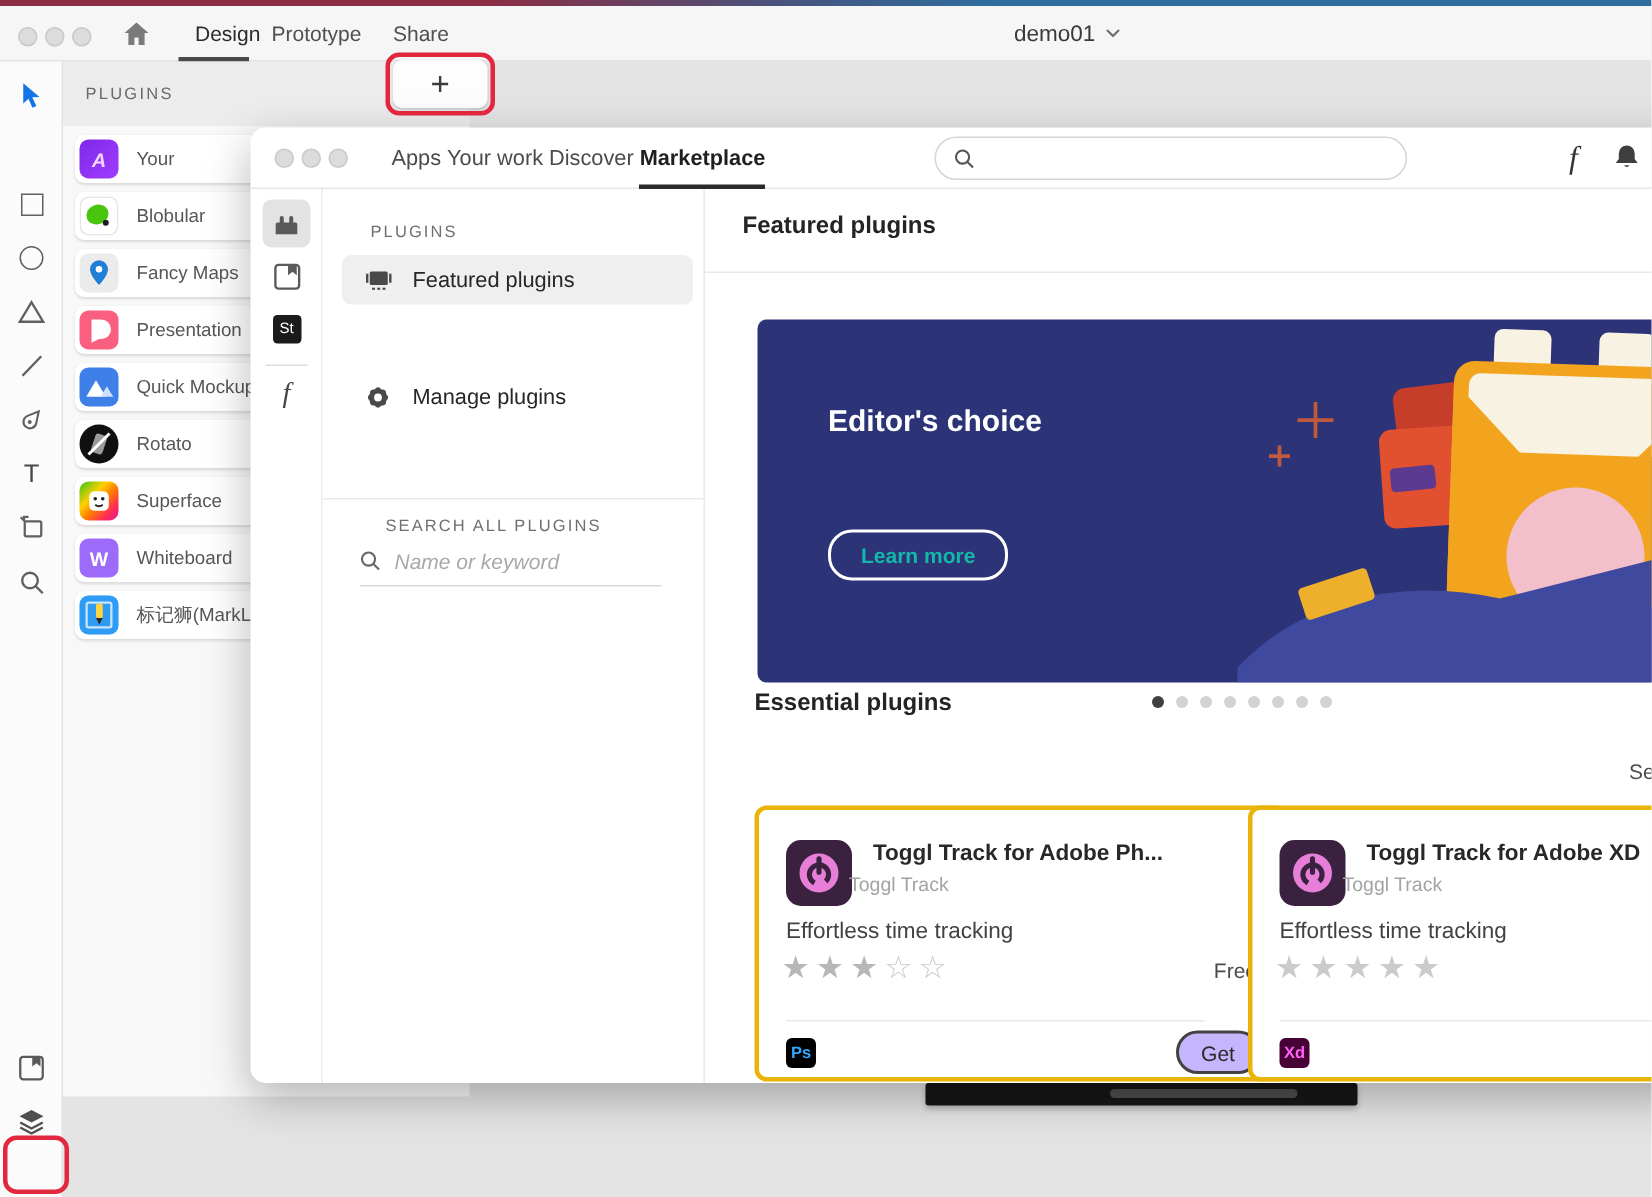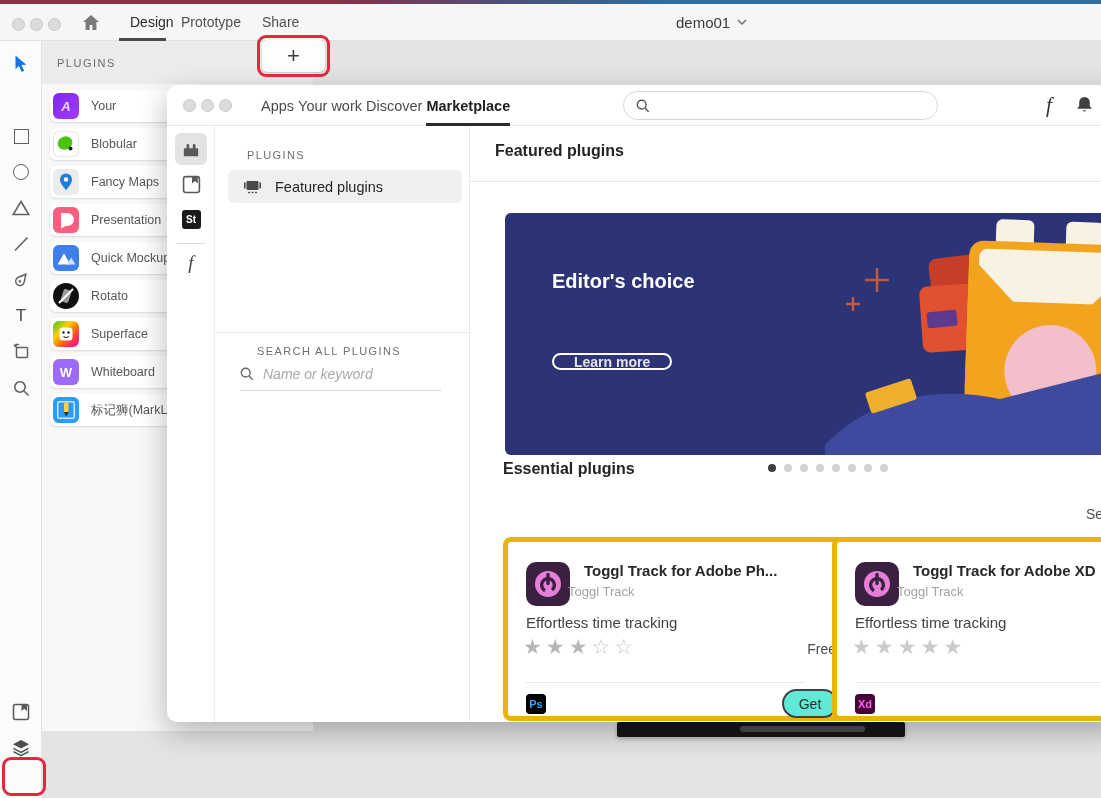--- a/index.html
+++ b/index.html
@@ -83,21 +83,21 @@
   .m-search input::placeholder { font-style:italic; color:#9b9b9b; }
   .fonts-f { position:absolute; left:871px; top:6px; width:22px; height:28px; display:flex; align-items:center;
     justify-content:center; font-family:"Liberation Serif",serif; font-style:italic; font-size:21px; color:#333; }
   .bell { position:absolute; left:908px; top:10px; }
 
   .icon-strip { position:absolute; left:0; top:41px; width:48px; height:596px; border-right:1px solid #ececec; }
   .is-sel { position:absolute; left:8px; top:7px; width:32px; height:32px; background:#e3e3e3; border-radius:6px;
     display:flex; align-items:center; justify-content:center; }
   .is-item { position:absolute; left:0; width:48px; display:flex; justify-content:center; }
   .st-badge { width:19px; height:19px; background:#1b1b1b; border-radius:3px; color:#fff;
-    font-size:10px; font-weight:bold; display:flex; align-items:center; justify-content:center; }
+    font-size:10px; font-weight:normal; display:flex; align-items:center; justify-content:center; }
   .is-divider { position:absolute; left:10px; top:117px; width:28px; height:1px; background:#dcdcdc; }
   .is-f { font-family:"Liberation Serif",serif; font-style:italic; font-size:19px; color:#444; }
 
   .m-nav { position:absolute; left:48px; top:41px; width:255px; height:596px; border-right:1px solid #eaeaea; }
   .nav-section { position:absolute; left:32px; font-size:11px; letter-spacing:1.4px; color:#6f6f6f; }
   .nav-item { position:absolute; left:13px; width:234px; height:33px; border-radius:6px;
     display:flex; align-items:center; }
   .nav-item.active { background:#efefef; }
   .nav-ico { width:22px; margin-left:13px; display:flex; justify-content:center; }
   .nav-label { margin-left:12px; font-size:14.5px; color:#262626; }
@@ -109,44 +109,44 @@
   .nav-underline { position:absolute; left:25px; top:264px; width:201px; height:1px; background:#d8d8d8; }
 
   .m-content { position:absolute; left:303px; top:41px; width:657px; height:596px; background:#fff; }
   .c-heading { position:absolute; font-size:16px; font-weight:bold; color:#242424; }
   .c-divider { position:absolute; left:0; top:55px; width:657px; height:1px; background:#e8e8e8; }
 
   .banner { position:absolute; left:35px; top:87px; width:650px; height:242px; background:#2d3377;
     border-radius:6px; overflow:hidden; }
   .banner-title { position:absolute; left:47px; top:57px; font-size:20px; font-weight:bold; color:#fff; }
   .banner-sub { position:absolute; left:47px; top:101px; font-size:15px; color:#f0f1f7; }
-  .banner-btn { position:absolute; left:47px; top:140px; height:17px; padding:4px 20px; border:2px solid #fff;
-    border-radius:16px; display:flex; align-items:center; font-size:14px; font-weight:bold; color:#e5e5e5; }
+  .banner-btn { position:absolute; left:47px; top:140px; height:34px; padding:4px 20px; border:2px solid #fff;
+    border-radius:16px; display:flex; align-items:center; font-size:14px; font-weight:bold; color:#14b8a6; }
   .banner-art { position:absolute; right:0; top:0; width:340px; height:242px; }
 
   .dots { position:absolute; left:298px; top:338px; display:flex; gap:8px; }
   .dot { width:8px; height:8px; border-radius:50%; background:#d2d2d2; }
   .dot.active { background:#3f3f3f; }
 
   .see-all { position:absolute; left:616px; top:380px; font-size:14px; color:#4e4e4e; white-space:nowrap; }
 
-  .card { position:absolute; top:411px; width:356px; height:184px; border:5px solid #eab308;
+  .card { position:absolute; top:411px; width:356px; height:184px; border:3px solid #eab308;
     border-radius:8px; background:#fff; }
   .card-icon { position:absolute; left:18px; top:20px; width:44px; height:44px; background:#3a2140;
     border-radius:10px; display:flex; align-items:center; justify-content:center; }
   .card-title { position:absolute; left:76px; top:20px; font-size:15px; font-weight:bold; color:#282828; white-space:nowrap; }
   .card-vendor { position:absolute; left:60px; top:42px; font-size:13px; color:#a3a3a3; }
   .card-desc { position:absolute; left:18px; top:72px; font-size:15px; color:#424242; }
   .card-stars { position:absolute; left:15px; top:93px; font-size:21px; letter-spacing:4px; }
   .card-price { position:absolute; right:18px; top:99px; font-size:14px; color:#4c4c4c; }
   .card-divider { position:absolute; left:18px; top:140px; width:279px; height:1px; background:#e9e9e9; }
   .app-badge { position:absolute; left:18px; top:152px; width:20px; height:20px; border-radius:4px;
     font-size:11px; font-weight:bold; display:flex; align-items:center; justify-content:center; }
   .get-btn { position:absolute; right:16px; top:147px; width:56px; height:29px; border:2px solid #424242;
-    border-radius:15px; background:#5eead4; display:flex; align-items:center; justify-content:center;
+    border-radius:15px; background:#c4b5fd; display:flex; align-items:center; justify-content:center;
     font-size:14px; color:#2b2b2b; }
 </style>
 </head>
 <body>
 
 <div class="desktop-strip"></div>
 
 <div class="titlebar">
   <span class="light" style="left:12px"></span>
   <span class="light" style="left:30px"></span>
@@ -366,20 +366,30 @@
             <rect x="1" y="4.5" width="1.6" height="6" fill="#4a4a4a"></rect>
             <rect x="16.4" y="4.5" width="1.6" height="6" fill="#4a4a4a"></rect>
             <g fill="#4a4a4a">
               <rect x="5" y="13.8" width="2" height="1.4"></rect>
               <rect x="8.5" y="13.8" width="2" height="1.4"></rect>
               <rect x="12" y="13.8" width="2" height="1.4"></rect>
             </g>
           </svg>
       </span>
       <span class="nav-label">Featured plugins</span>
+    </div>
+    <div class="nav-item" style="top:122px">
+      <span class="nav-ico">
+        <svg width="18" height="18" viewBox="0 0 18 18">
+            <rect x="3.6" y="3.6" width="10.8" height="10.8" rx="2.5" fill="#4a4a4a"></rect>
+            <rect x="3.6" y="3.6" width="10.8" height="10.8" rx="2.5" fill="#4a4a4a" transform="rotate(45 9 9)"></rect>
+            <circle cx="9" cy="9" r="2.6" fill="#ffffff"></circle>
+          </svg>
+      </span>
+      <span class="nav-label">Manage plugins</span>
     </div>
     <div class="nav-divider"></div>
     <span class="nav-section" style="top:219px;left:42px">SEARCH ALL PLUGINS</span>
     <div class="nav-search-row">
       <svg width="14" height="14" viewBox="0 0 16 16">
           <circle cx="6.5" cy="6.5" r="5" fill="none" stroke="#666" stroke-width="1.6"></circle>
           <line x1="10.3" y1="10.3" x2="14.5" y2="14.5" stroke="#666" stroke-width="1.6"></line>
         </svg>
       <input type="text" placeholder="Name or keyword" style="">
     </div>

